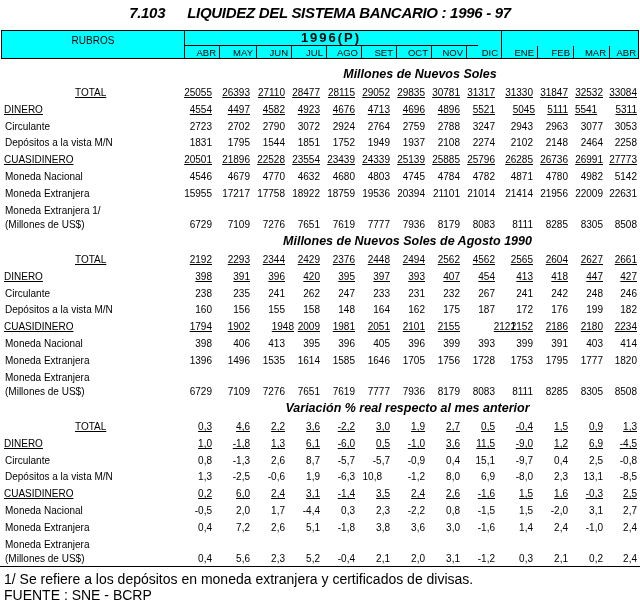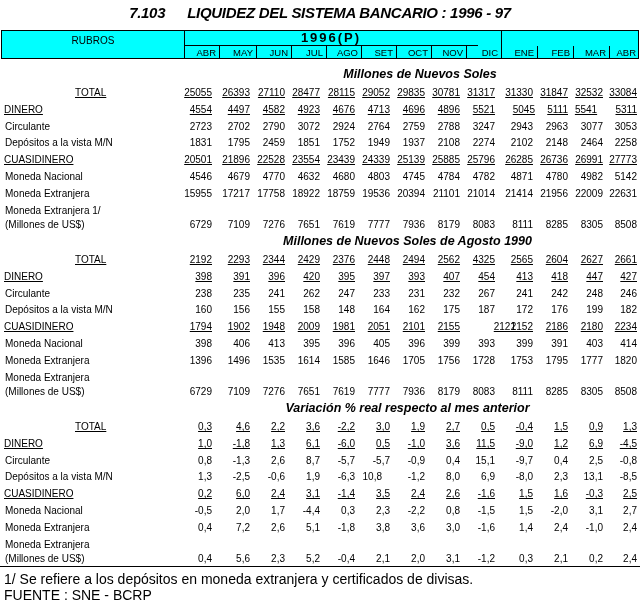--- a/index.html
+++ b/index.html
@@ -103,21 +103,21 @@
       <span class="v" style="left: 461px;">3247</span>
       <span class="v" style="left: 499px;">2943</span>
       <span class="v" style="left: 534px;">2963</span>
       <span class="v" style="left: 569px;">3077</span>
       <span class="v" style="left: 603px;">3053</span>
     </div>
     <div class="row" style="top: 135.4px;">
       <span class="lbl indent">Depósitos a la vista M/N</span>
       <span class="v" style="left: 178px;">1831</span>
       <span class="v" style="left: 216px;">1795</span>
-      <span class="v" style="left: 251px;">2459</span>
+      <span class="v" style="left: 251px;">1544</span>
       <span class="v" style="left: 286px;">1851</span>
       <span class="v" style="left: 321px;">1752</span>
       <span class="v" style="left: 356px;">1949</span>
       <span class="v" style="left: 391px;">1937</span>
       <span class="v" style="left: 426px;">2108</span>
       <span class="v" style="left: 461px;">2274</span>
       <span class="v" style="left: 499px;">2102</span>
       <span class="v" style="left: 534px;">2148</span>
       <span class="v" style="left: 569px;">2464</span>
       <span class="v" style="left: 603px;">2258</span>
@@ -191,21 +191,21 @@
     <div class="row" style="top: 252px;">
       <span class="lbl total u">TOTAL</span>
       <span class="v u" style="left: 178px;">2192</span>
       <span class="v u" style="left: 216px;">2293</span>
       <span class="v u" style="left: 251px;">2344</span>
       <span class="v u" style="left: 286px;">2429</span>
       <span class="v u" style="left: 321px;">2376</span>
       <span class="v u" style="left: 356px;">2448</span>
       <span class="v u" style="left: 391px;">2494</span>
       <span class="v u" style="left: 426px;">2562</span>
-      <span class="v u" style="left: 461px;">4325</span>
+      <span class="v u" style="left: 461px;">4562</span>
       <span class="v u" style="left: 499px;">2565</span>
       <span class="v u" style="left: 534px;">2604</span>
       <span class="v u" style="left: 569px;">2627</span>
       <span class="v u" style="left: 603px;">2661</span>
     </div>
     <div class="row" style="top: 268.8px;">
       <span class="lbl u">DINERO</span>
       <span class="v u" style="left: 178px;">398</span>
       <span class="v u" style="left: 216px;">391</span>
       <span class="v u" style="left: 251px;">396</span>
@@ -249,21 +249,21 @@
       <span class="v" style="left: 461px;">187</span>
       <span class="v" style="left: 499px;">172</span>
       <span class="v" style="left: 534px;">176</span>
       <span class="v" style="left: 569px;">199</span>
       <span class="v" style="left: 603px;">182</span>
     </div>
     <div class="row" style="top: 319.2px;">
       <span class="lbl u">CUASIDINERO</span>
       <span class="v u" style="left: 178px;">1794</span>
       <span class="v u" style="left: 216px;">1902</span>
-      <span class="v u" style="left: 251px;">1948</span>
+      <span class="v u" style="left: 260px;">1948</span>
       <span class="v u" style="left: 286px;">2009</span>
       <span class="v u" style="left: 321px;">1981</span>
       <span class="v u" style="left: 356px;">2051</span>
       <span class="v u" style="left: 391px;">2101</span>
       <span class="v u" style="left: 426px;">2155</span>
       <span class="v u" style="left: 482px;">2121</span>
       <span class="v u" style="left: 499px;">2152</span>
       <span class="v u" style="left: 534px;">2186</span>
       <span class="v u" style="left: 569px;">2180</span>
       <span class="v u" style="left: 603px;">2234</span>

